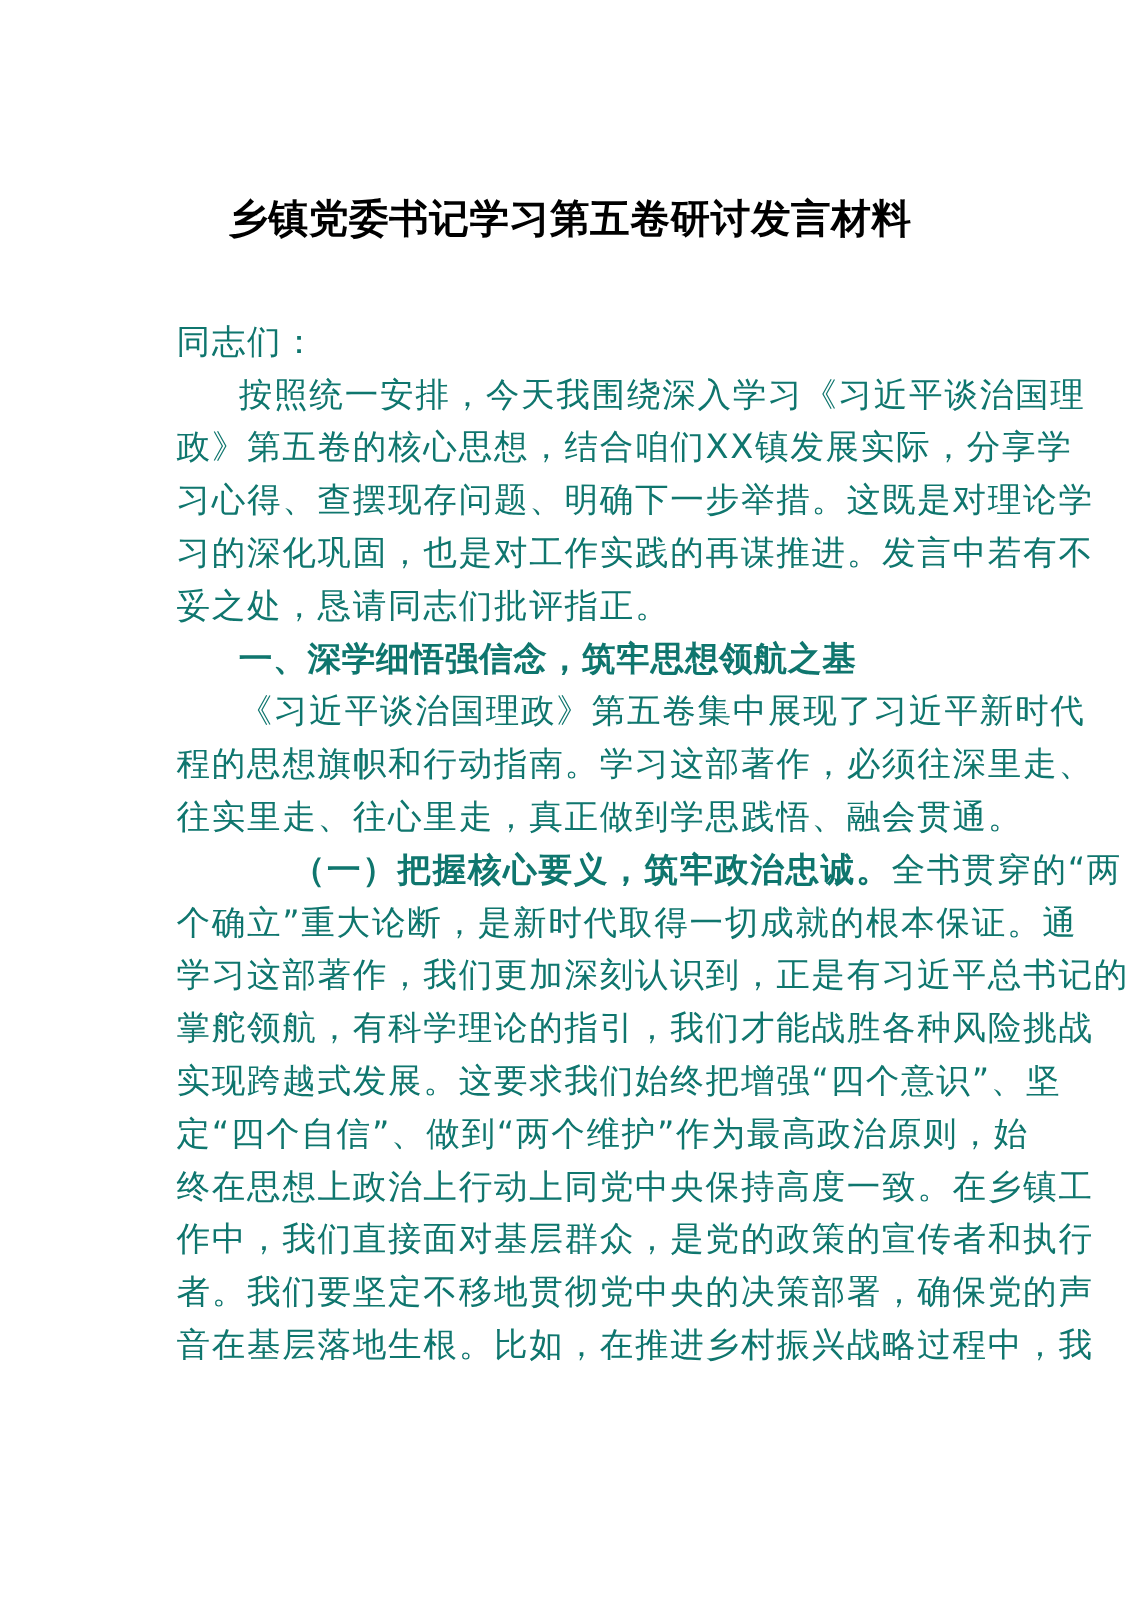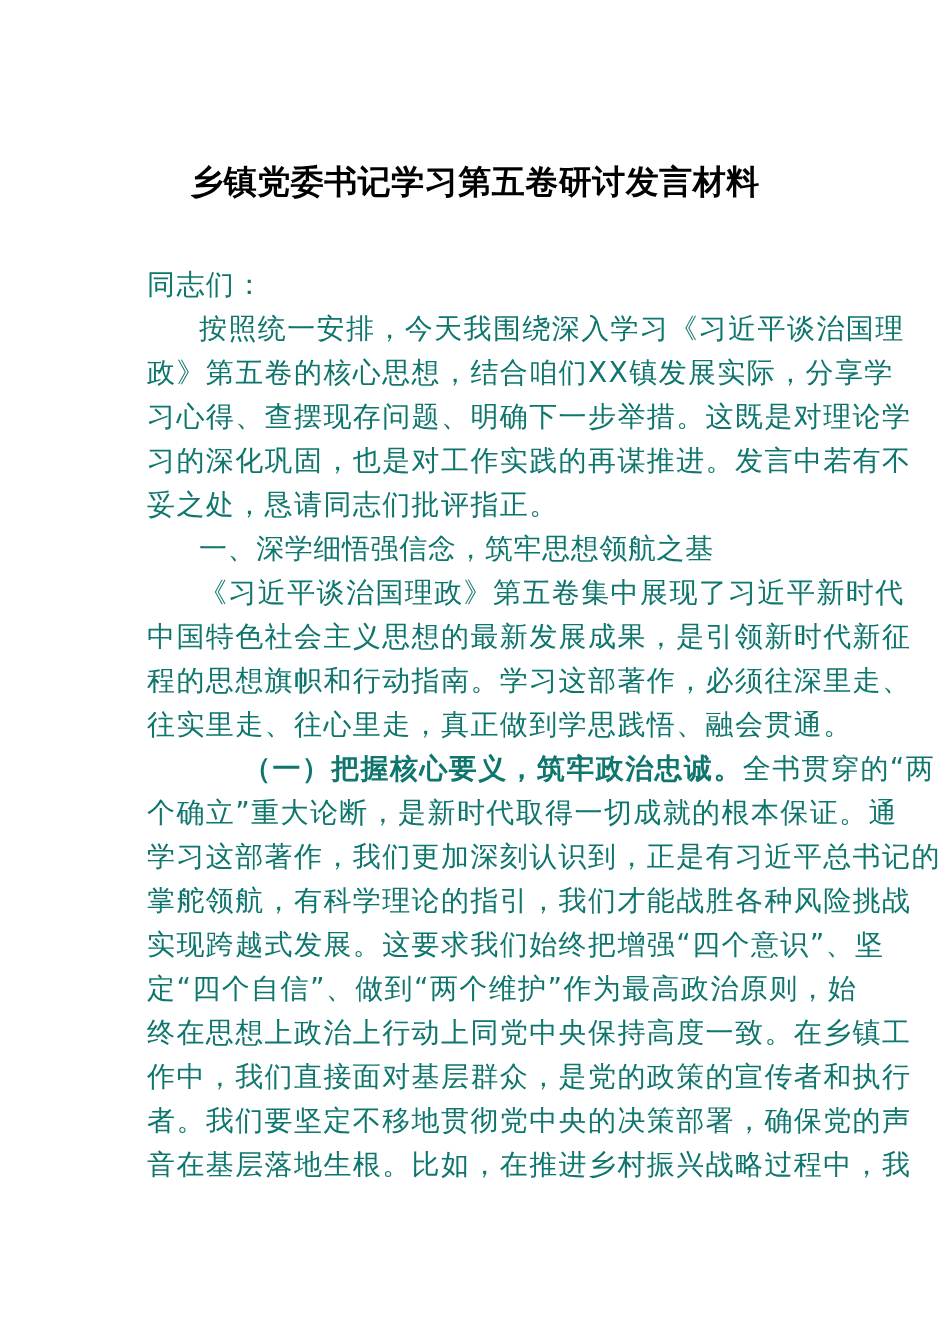--- a/index.html
+++ b/index.html
@@ -52,21 +52,21 @@
     text-align: justify;
     text-align-last: justify;
   }
   .line.last {
     text-align-last: left;
   }
   .indent {
     padding-left: 52px;
   }
   .heading1 {
-    font-weight: normal;
+    font-weight: bold;
     font-family: "DejaVu Sans", "Liberation Sans", sans-serif;
     letter-spacing: 0.6px;
   }
   .bold-lead {
     font-weight: bold;
     margin-left: 44px;
   }
 </style>
 </head>
 <body>
@@ -81,21 +81,20 @@
 
     <span class="line indent">按照统一安排，今天我围绕深入学习《习近平谈治国理</span>
     <span class="line">政》第五卷的核心思想，结合咱们XX镇发展实际，分享学</span>
     <span class="line">习心得、查摆现存问题、明确下一步举措。这既是对理论学</span>
     <span class="line">习的深化巩固，也是对工作实践的再谋推进。发言中若有不</span>
     <span class="line last">妥之处，恳请同志们批评指正。</span>
 
     <span class="line last indent heading1">一、深学细悟强信念，筑牢思想领航之基</span>
 
     <span class="line indent">《习近平谈治国理政》第五卷集中展现了习近平新时代</span>
-    <span class="line">中国特色社会主义思想的最新发展成果，是引领新时代新征</span>
     <span class="line">程的思想旗帜和行动指南。学习这部著作，必须往深里走、</span>
     <span class="line last">往实里走、往心里走，真正做到学思践悟、融会贯通。</span>
 
     <span class="line indent"><span class="bold-lead">（一）把握核心要义，筑牢政治忠诚。</span><span>全书贯穿的“两</span></span>
     <span class="line">个确立”重大论断，是新时代取得一切成就的根本保证。通</span>
     <span class="line">学习这部著作，我们更加深刻认识到，正是有习近平总书记的</span>
     <span class="line">掌舵领航，有科学理论的指引，我们才能战胜各种风险挑战</span>
     <span class="line">实现跨越式发展。这要求我们始终把增强“四个意识”、坚</span>
     <span class="line">定“四个自信”、做到“两个维护”作为最高政治原则，始</span>
     <span class="line">终在思想上政治上行动上同党中央保持高度一致。在乡镇工</span>

